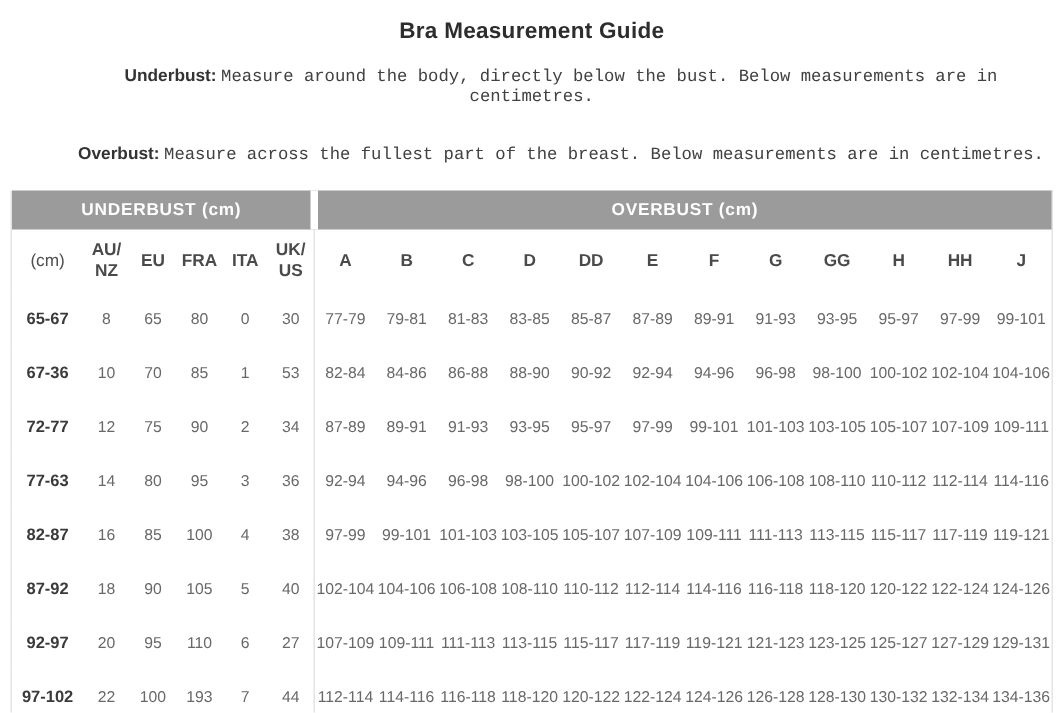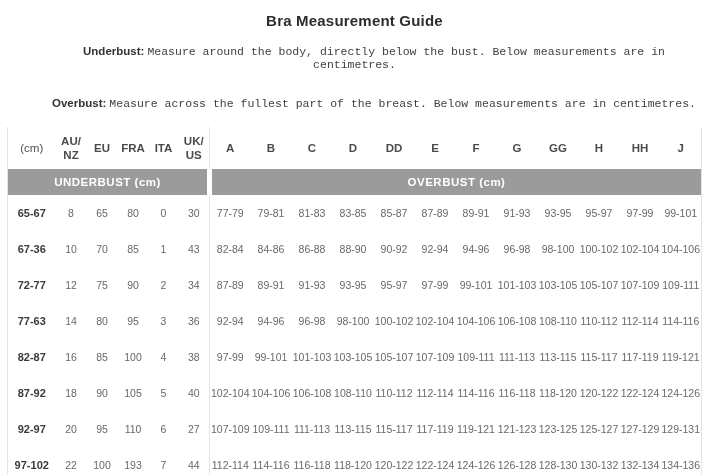--- a/index.html
+++ b/index.html
@@ -69,20 +69,24 @@
       <col style="width:41px">
       <col style="width:41px">
     <col style="width:41px">
       <col style="width:41px">
       <col style="width:41px">
       <col style="width:41px">
       <col style="width:41px">
       <col style="width:41px">
   </colgroup>
   <thead>
+    <tr>
+      <th class="group-th" colspan="6">UNDERBUST (cm)</th>
+      <th class="group-th overbust-th" colspan="12">OVERBUST (cm)</th>
+    </tr>
     <tr>
       <th class="ch ch-cm">(cm)</th>
       <th class="ch">AU/
 NZ</th>
       <th class="ch">EU</th>
       <th class="ch">FRA</th>
       <th class="ch">ITA</th>
       <th class="ch sec-end">UK/
 US</th>
       <th class="ch">A</th>
@@ -91,24 +95,20 @@
       <th class="ch">D</th>
       <th class="ch">DD</th>
       <th class="ch">E</th>
       <th class="ch">F</th>
       <th class="ch">G</th>
       <th class="ch">GG</th>
       <th class="ch">H</th>
       <th class="ch">HH</th>
       <th class="ch">J</th>
     </tr>
-    <tr>
-      <th class="group-th" colspan="6">UNDERBUST (cm)</th>
-      <th class="group-th overbust-th" colspan="12">OVERBUST (cm)</th>
-    </tr>
   </thead>
   <tbody>
     <tr>
       <td class="cell rowlabel">65-67</td>
       <td class="cell">8</td>
       <td class="cell">65</td>
       <td class="cell">80</td>
       <td class="cell">0</td>
       <td class="cell sec-end">30</td>
       <td class="cell">77-79</td>
@@ -123,21 +123,21 @@
       <td class="cell">95-97</td>
       <td class="cell">97-99</td>
       <td class="cell">99-101</td>
     </tr>
     <tr>
       <td class="cell rowlabel">67-36</td>
       <td class="cell">10</td>
       <td class="cell">70</td>
       <td class="cell">85</td>
       <td class="cell">1</td>
-      <td class="cell sec-end">43</td>
+      <td class="cell sec-end">53</td>
       <td class="cell">82-84</td>
       <td class="cell">84-86</td>
       <td class="cell">86-88</td>
       <td class="cell">88-90</td>
       <td class="cell">90-92</td>
       <td class="cell">92-94</td>
       <td class="cell">94-96</td>
       <td class="cell">96-98</td>
       <td class="cell">98-100</td>
       <td class="cell">100-102</td>

